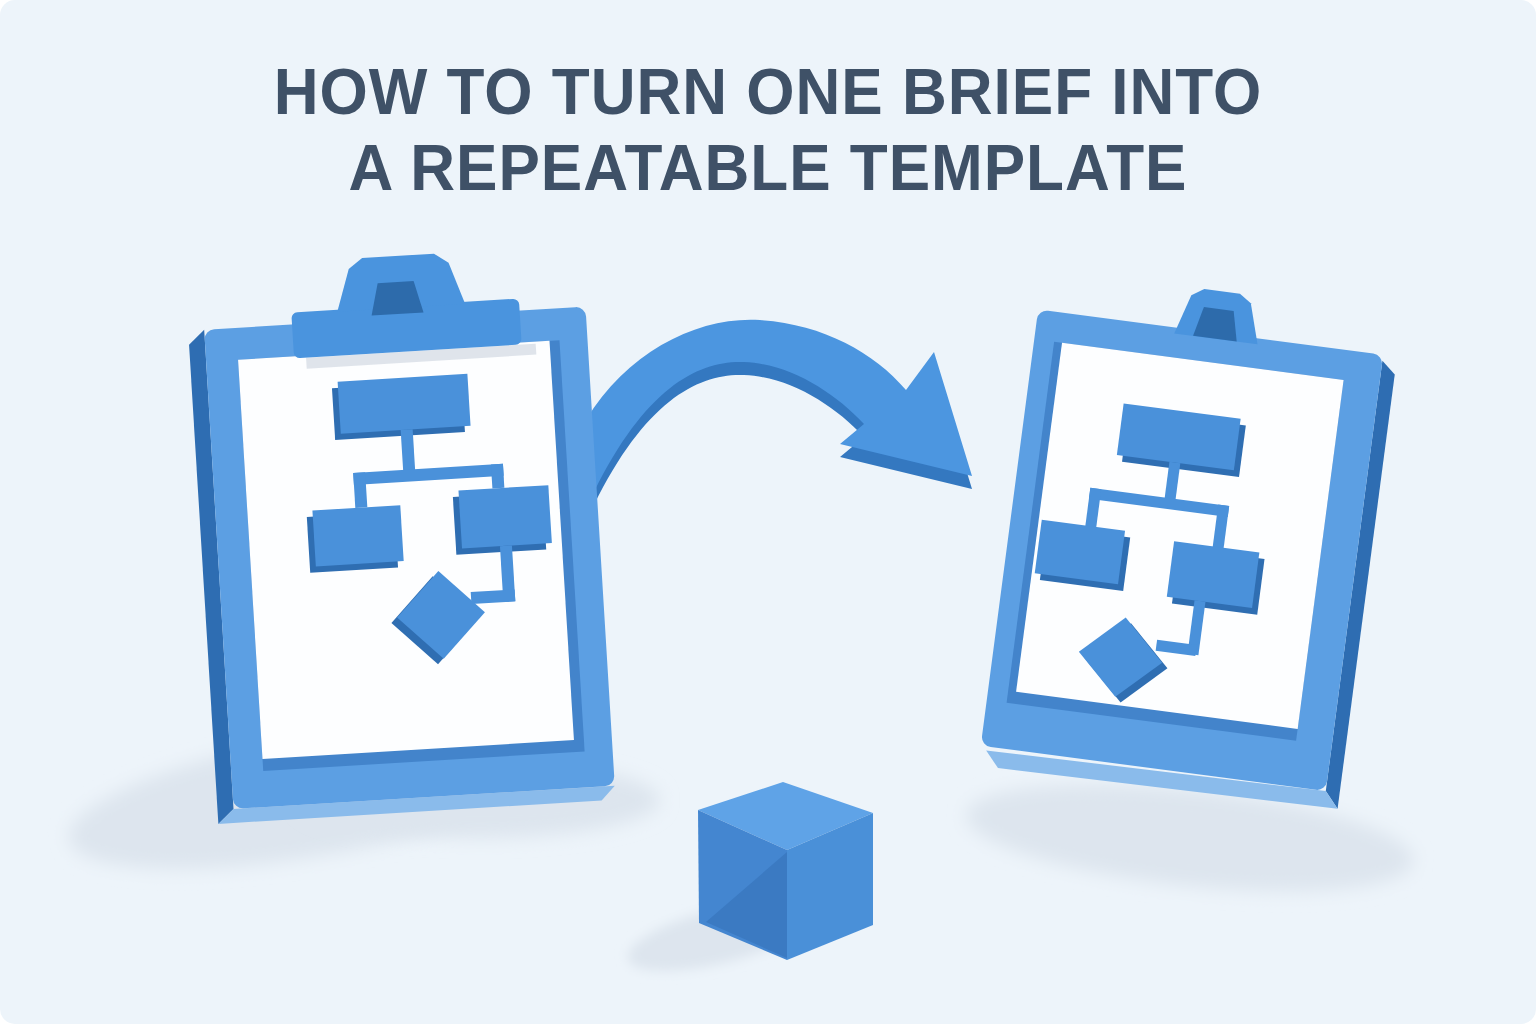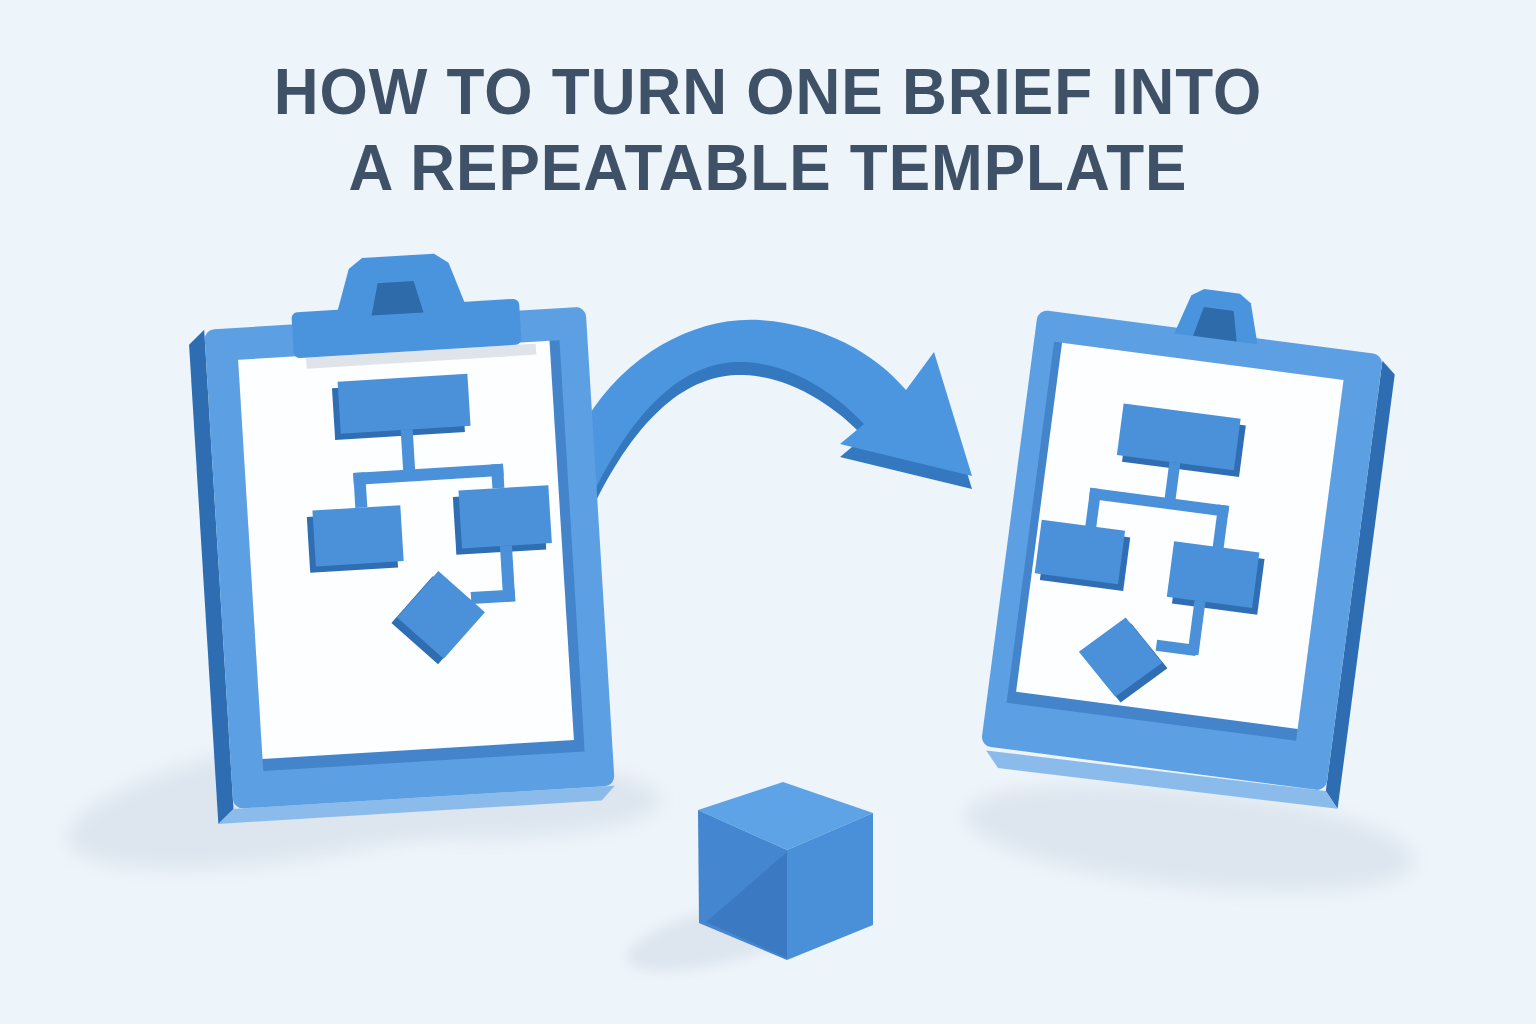--- a/index.html
+++ b/index.html
@@ -1,19 +1,20 @@
 <!DOCTYPE html>
 <html style="--background: #edf4fa; --title-text: #3f5167; --frame-blue: #5c9fe3; --frame-side-dark: #2e6db2; --frame-bottom-light: #8abbeb; --frame-bevel: #4384cb; --paper-white: #fdfeff; --shape-blue: #4a91da; --shape-edge-dark: #2f6eb2; --clip-blue: #4a94de; --clip-hole: #2d6bab; --clip-shadow: #d9dfe7; --arrow-blue: #4c96e0; --arrow-under: #3478c0; --cube-top: #5fa3e7; --cube-left: #4486d0; --cube-left-shade: #3b7ac2; --cube-right: #4a90d8; --shadow: #dde5ee;"><head>
 <meta charset="utf-8">
 <style>
   html,body{margin:0;padding:0;}
   .stage{
     position:relative;width:1536px;height:1024px;overflow:hidden;
     background:var(--background,#edf4fa);
     font-family:"Liberation Sans",sans-serif;
+    border-radius:15px;
   }
   .title{
     position:absolute;top:54px;left:0;right:0;text-align:center;
     font-weight:700;font-size:64px;line-height:76px;letter-spacing:1px;
     color:var(--title-text,#3f5167);
     transform:scaleX(.97);transform-origin:center top;
     margin:0;
   }
   .title span{display:block;}
   svg{position:absolute;left:0;top:0;}

